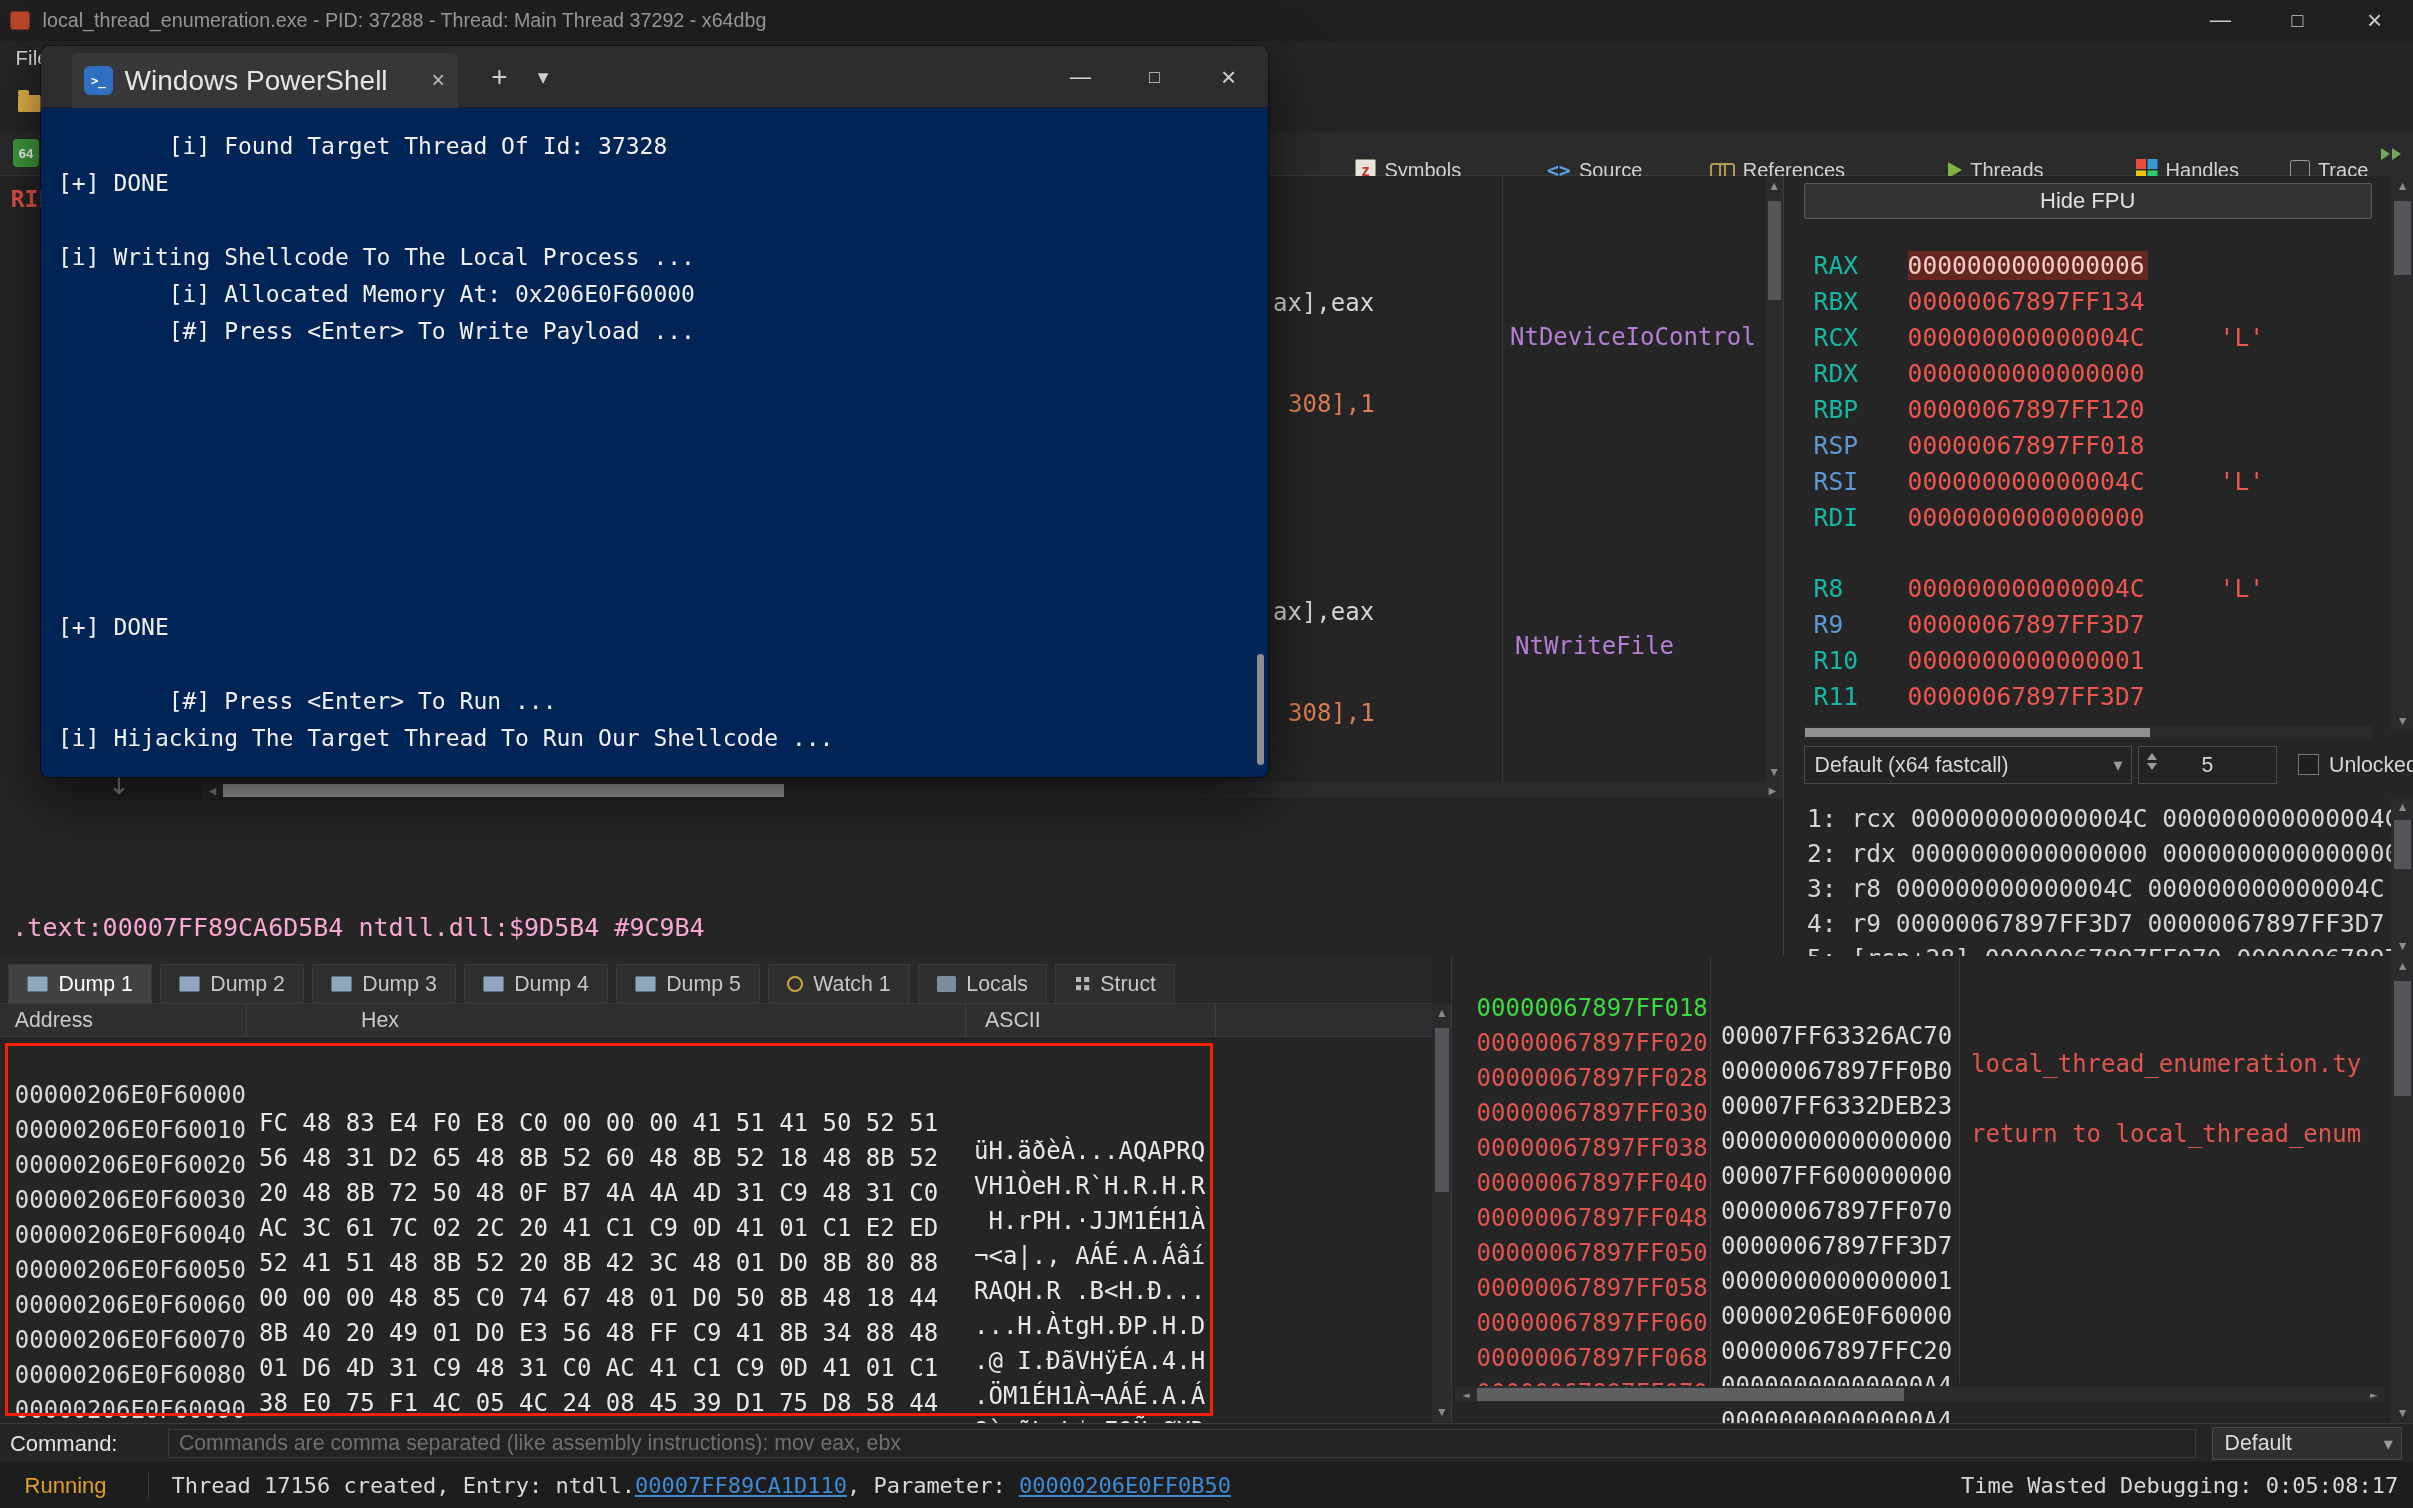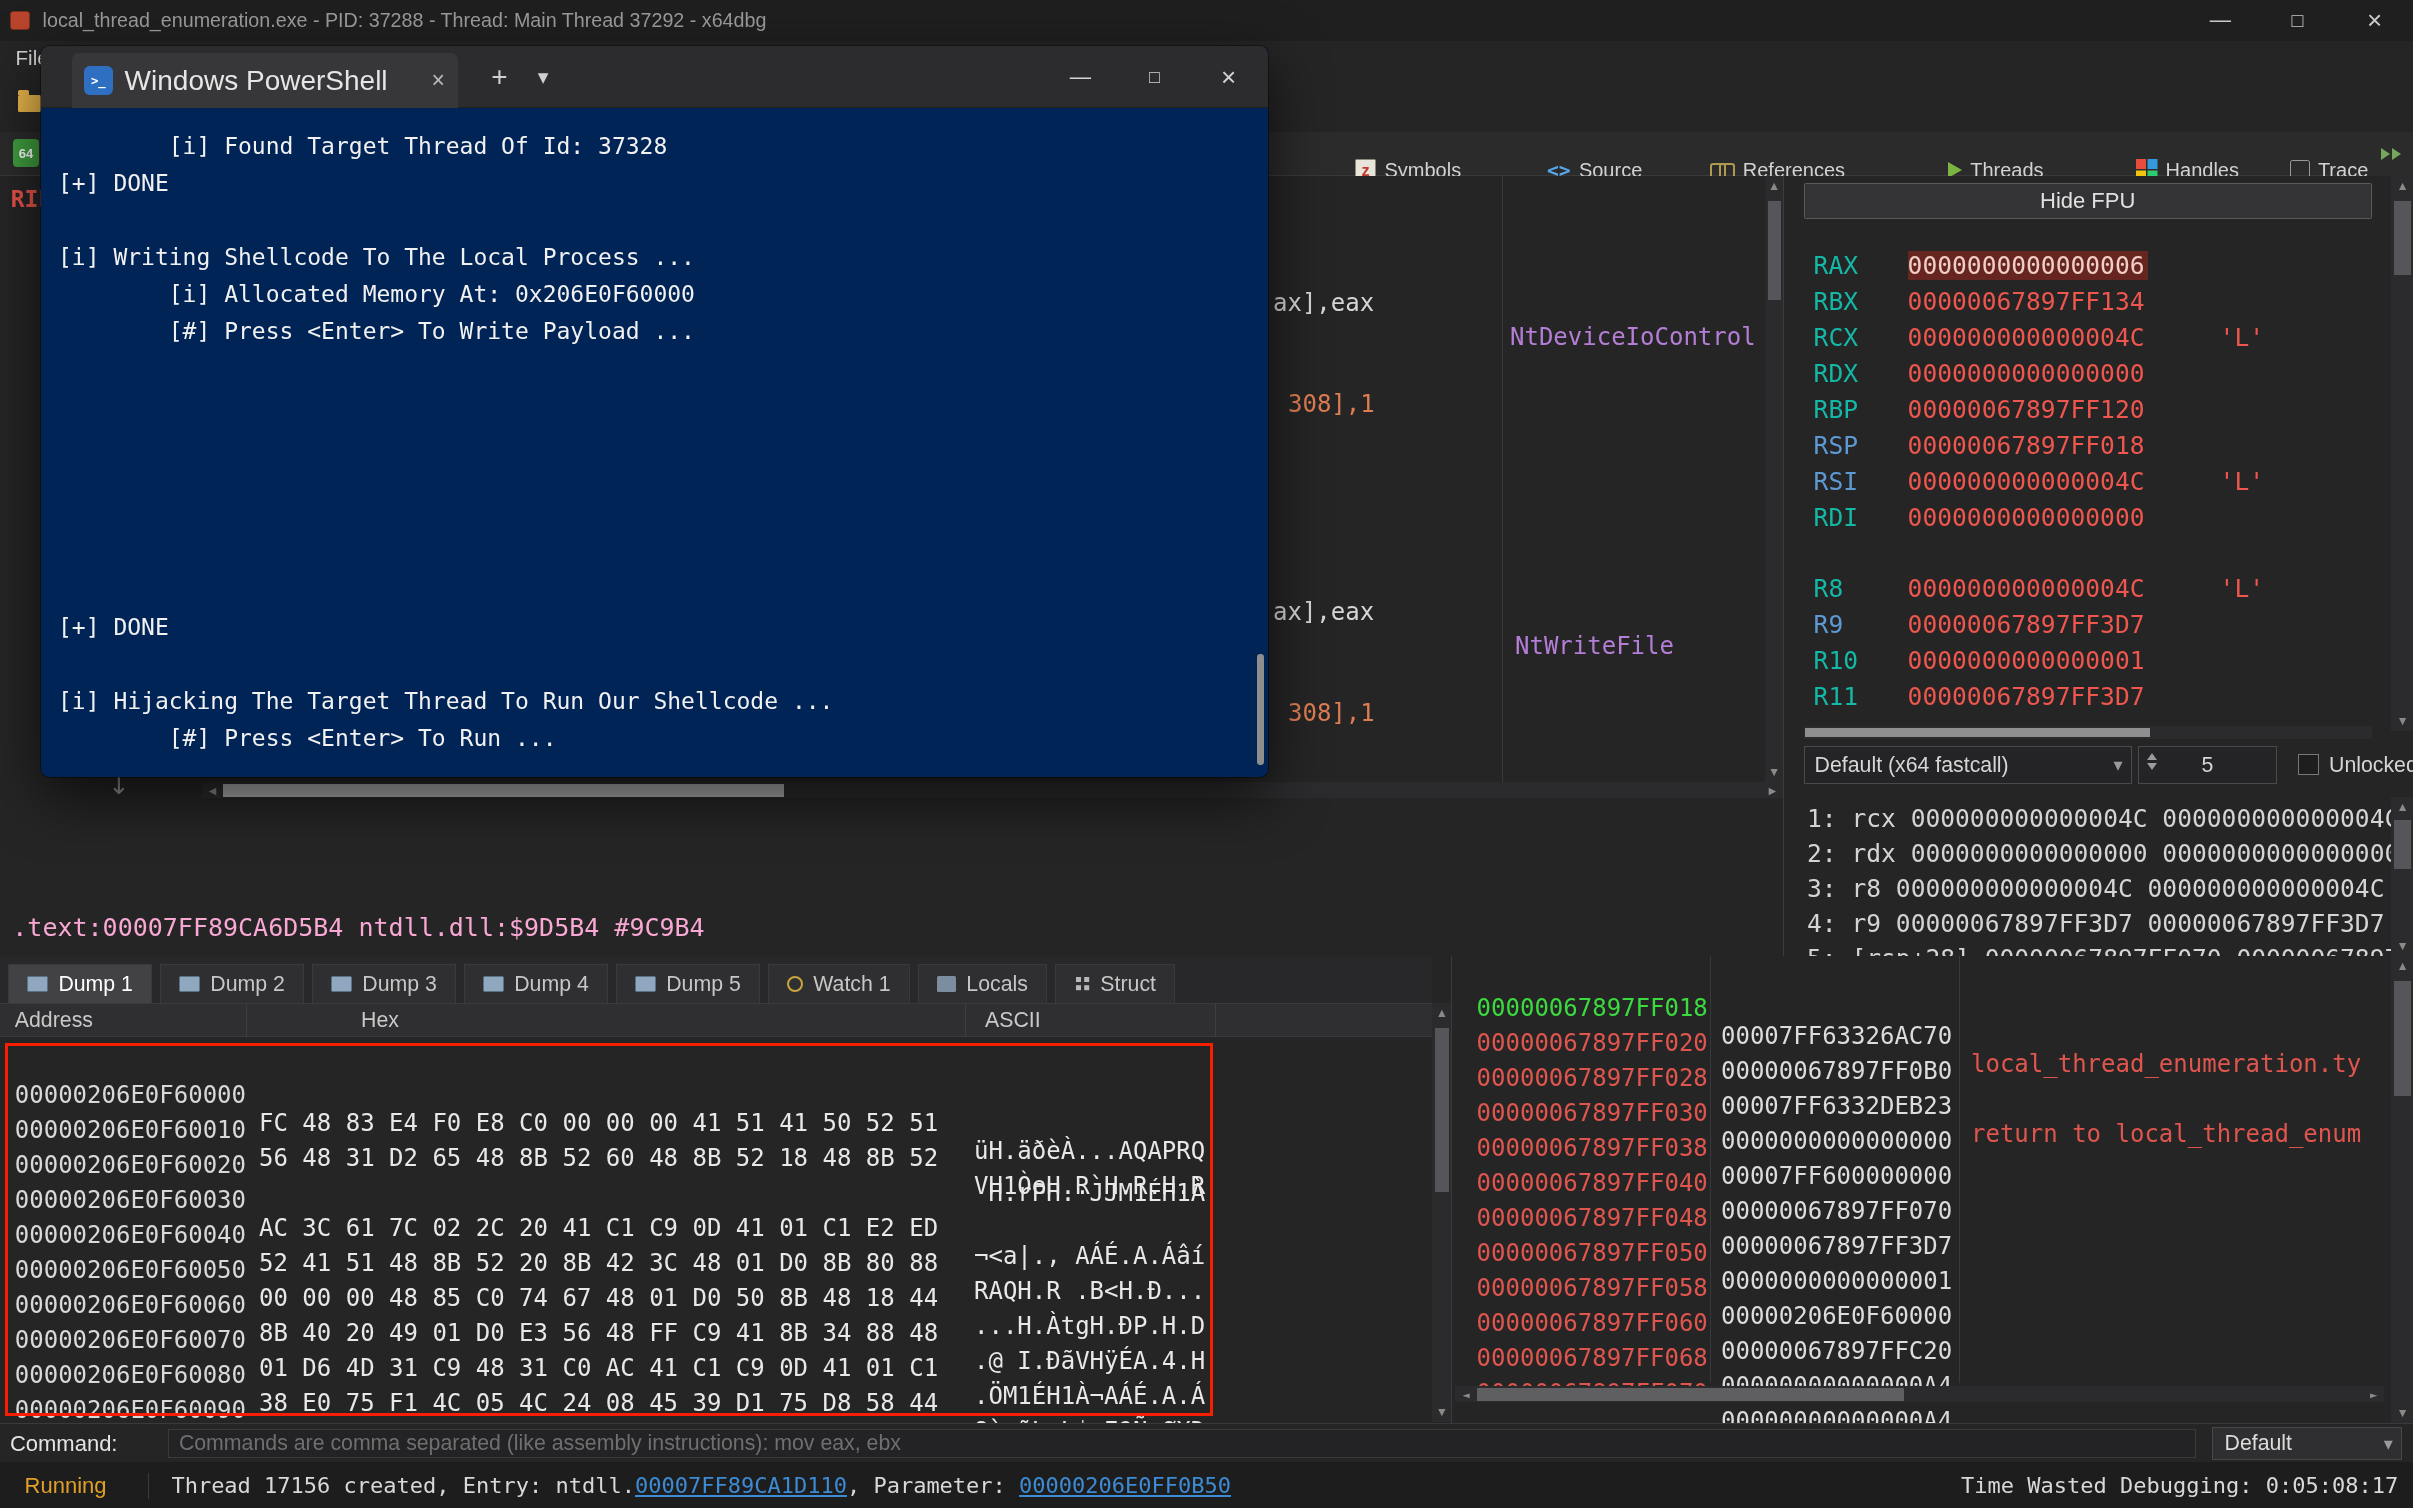--- a/index.html
+++ b/index.html
@@ -440,20 +440,21 @@
         </div>
 
         <div class="dump-row">
           <span class="d-addr">00000206E0F60010</span>
           <span class="d-hex">56 48 31 D2 65 48 8B 52 60 48 8B 52 18 48 8B 52</span>
           <span class="d-ascii">VH1ÒeH.R`H.R.H.R</span>
         </div>
 
         <div class="dump-row">
           <span class="d-addr">00000206E0F60020</span>
+          <span class="d-hex">20 48 8B 72 50 48 0F B7 4A 4A 4D 31 C9 48 31 C0</span>
           <span class="d-ascii"> H.rPH.·JJM1ÉH1À</span>
         </div>
 
         <div class="dump-row">
           <span class="d-addr">00000206E0F60030</span>
           <span class="d-hex">AC 3C 61 7C 02 2C 20 41 C1 C9 0D 41 01 C1 E2 ED</span>
           <span class="d-ascii">¬&lt;a|., AÁÉ.A.Áâí</span>
         </div>
 
         <div class="dump-row">
@@ -649,21 +650,21 @@
         <div class="ps-line"></div>
 
         <div class="ps-line"></div>
 
         <div class="ps-line"></div>
 
         <div class="ps-line">[+] DONE</div>
 
         <div class="ps-line"></div>
 
+        <div class="ps-line">        [#] Press &lt;Enter&gt; To Run ...</div>
+
         <div class="ps-line">[i] Hijacking The Target Thread To Run Our Shellcode ...</div>
-
-        <div class="ps-line">        [#] Press &lt;Enter&gt; To Run ...</div>
       </div>
     <span class="ps-scrollthumb"></span>
   </div>
 
 </div>
 
 
 </body></html>

